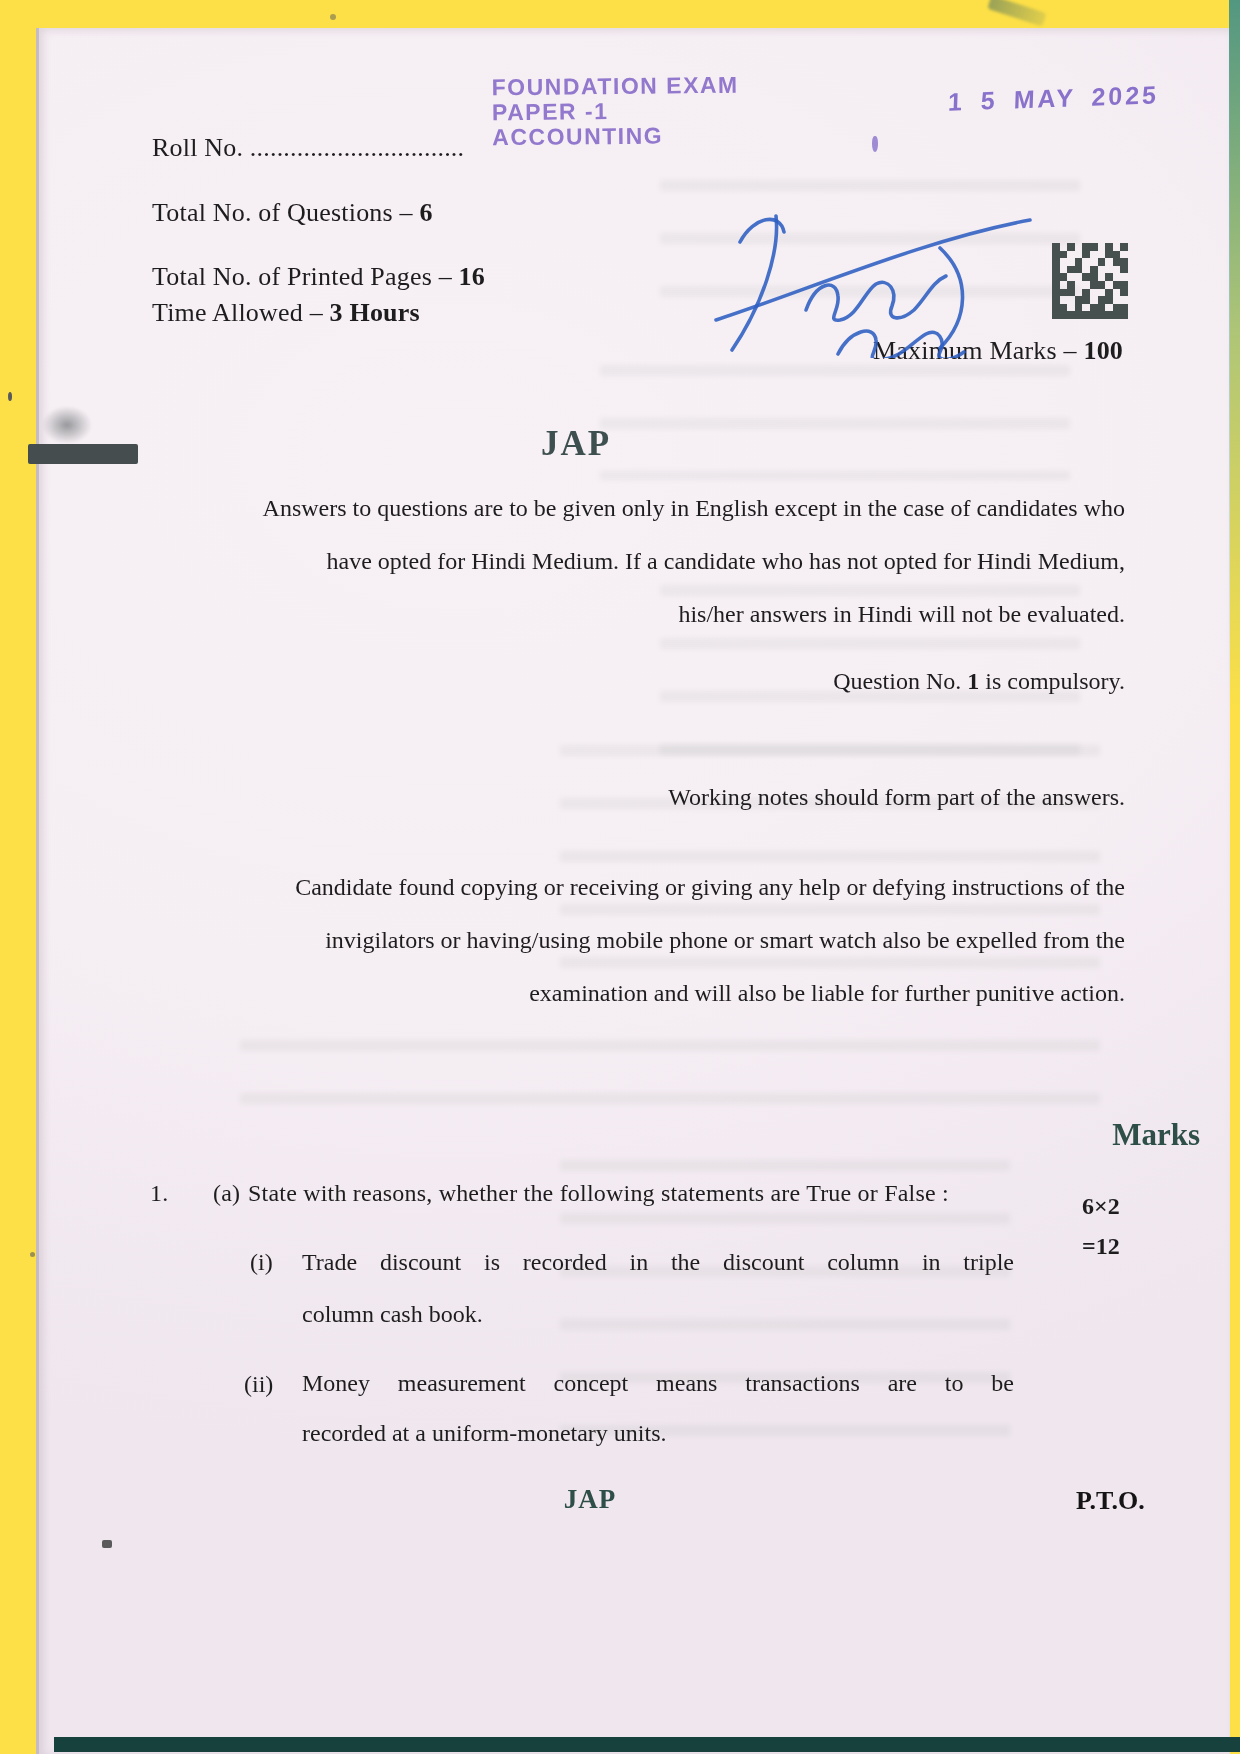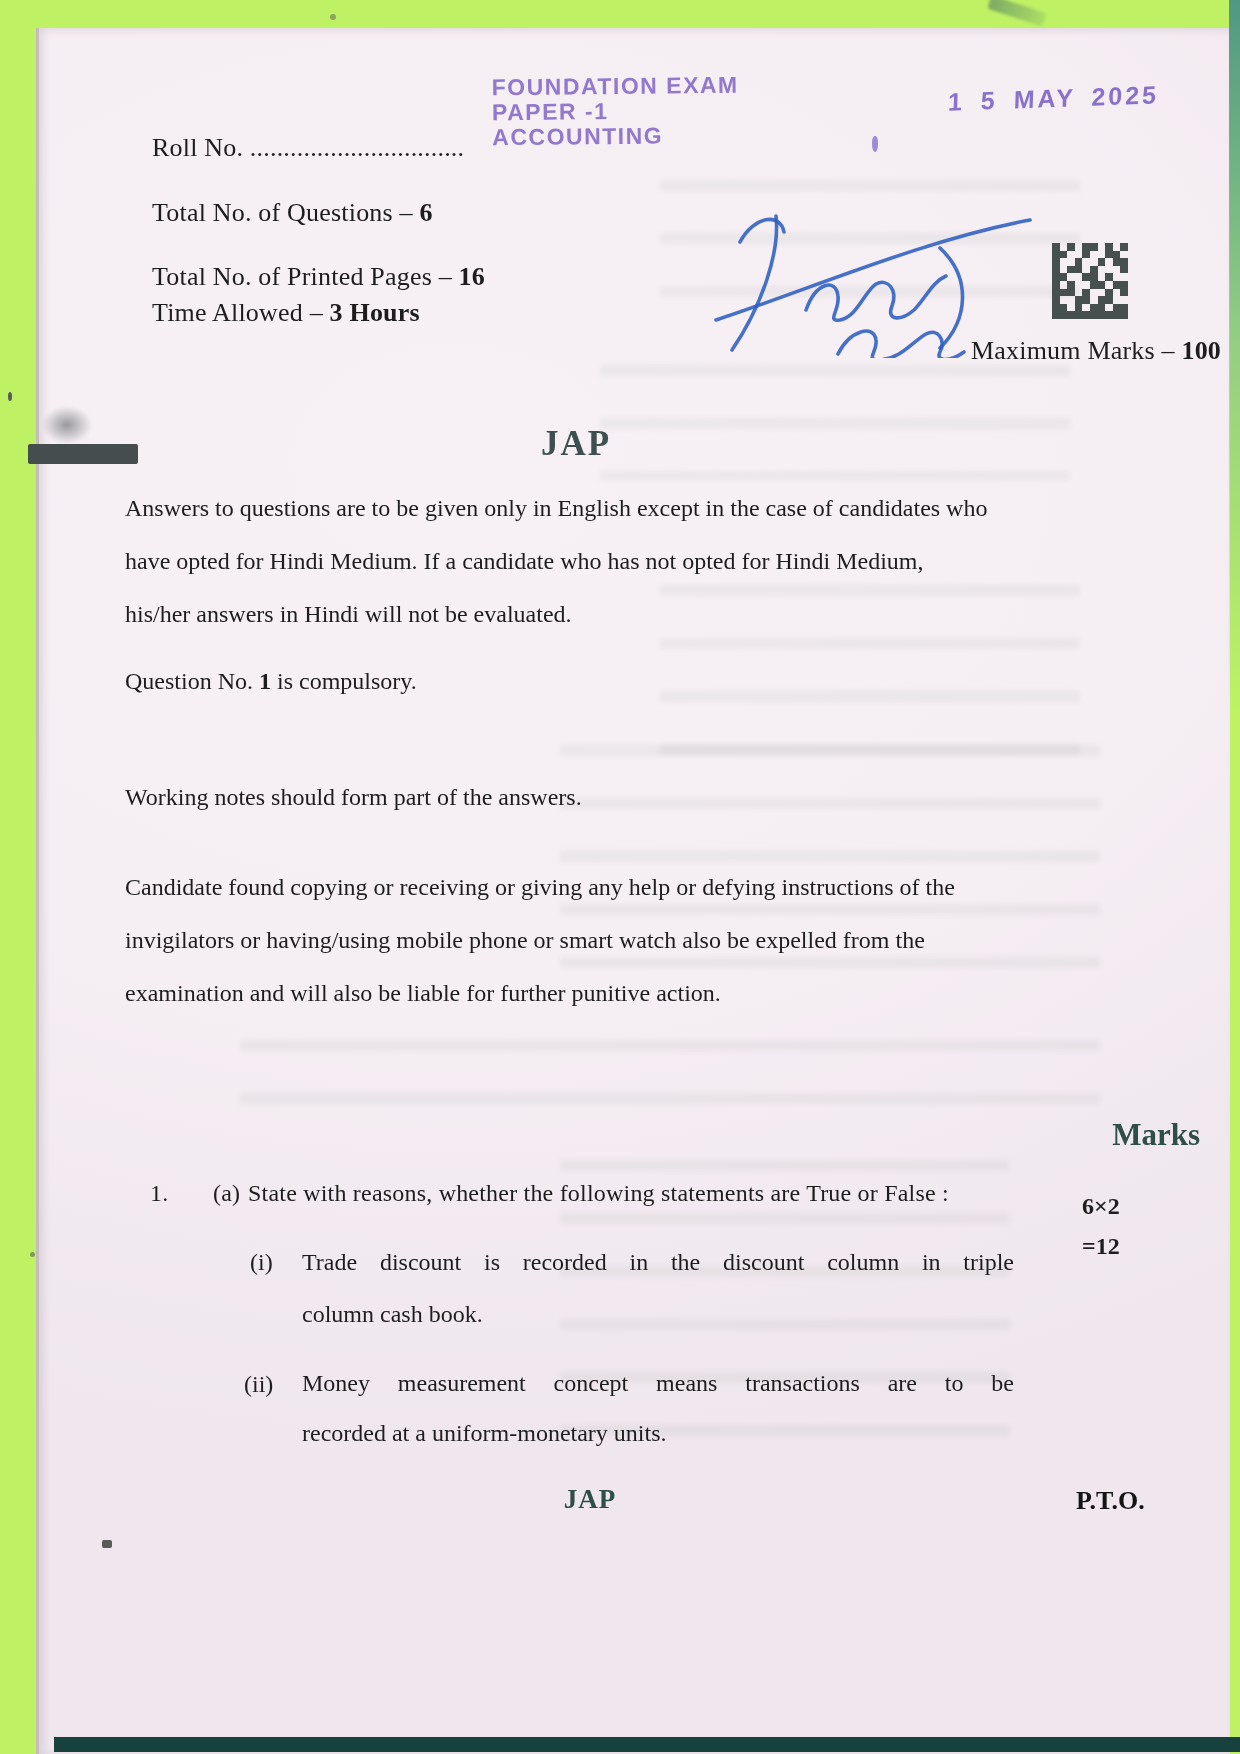--- a/index.html
+++ b/index.html
@@ -2,32 +2,32 @@
 <html style="--stamp_purple: #8a6fca; --date_purple: #7b61c6; --signature_blue: #2d5ec1; --heading_green: #3d4f4e; --marks_green: #2e4f47; --teal_edge: #4a9384; --bottom_bar: #16413d; --ink: #1e1d1e; --paper: #f5eef3;"><head>
 <meta charset="utf-8">
 <style>
   :root{
     --stamp_purple:#8a6fca; --date_purple:#7b61c6; --signature_blue:#2d5ec1;
     --heading_green:#3d4f4e; --marks_green:#2e4f47; --teal_edge:#4a9384;
     --bottom_bar:#16413d; --ink:#1e1d1e; --paper:#f5eef3;
   }
   html,body{margin:0;padding:0;}
   body{background:#f1efe9; font-family:"Liberation Serif", serif;}
-  .canvas{position:relative; width:1240px; height:1754px; overflow:hidden; background:#bef264;}
+  .canvas{position:relative; width:1240px; height:1754px; overflow:hidden; background:#fde047;}
   .paper{position:absolute; left:36px; top:28px; right:10px; bottom:0;
     background:radial-gradient(1400px 1000px at 35% 25%, #f7f1f6 0%, var(--paper) 55%, #efe6ee 100%);
     border-left:3px solid #c4bcc2; box-shadow:inset 4px 2px 8px rgba(120,100,115,.18);}
   
   .ghost{position:absolute; opacity:.5; filter:blur(2.5px); pointer-events:none;
     background:repeating-linear-gradient(to bottom, rgba(104,118,108,.15) 0 11px, rgba(104,118,108,0) 11px 53px);}
   
   .t{position:absolute; color:var(--ink); font-size:24px; letter-spacing:.2px; white-space:nowrap;}
   .b{font-weight:bold;}
   .info{font-size:26px;}
-  .centerblock,.centerline{position:absolute; left:125px; width:1000px; text-align:left; color:var(--ink); font-size:24px; white-space:nowrap;}
+  .centerblock,.centerline{position:absolute; left:125px; width:1000px; text-align:right; color:var(--ink); font-size:24px; white-space:nowrap;}
   .centerblock div{line-height:53px;}
   .jap-top{position:absolute; left:36px; width:1080px; top:424px; text-align:center;
     font-weight:bold; font-size:35px; letter-spacing:2px; color:var(--heading_green);}
   .marks-head{position:absolute; left:1100px; width:100px; top:1117px; text-align:right;
     font-weight:bold; font-size:31px; color:var(--marks_green);}
   .qcol{position:absolute; left:302px; width:712px; font-size:24px; color:var(--ink); line-height:52px;}
   .qcol .jl{text-align:justify; text-align-last:justify;}
   .item-label{position:absolute; font-size:24px; color:var(--ink); line-height:52px;}
   .qmarks{position:absolute; left:1082px; top:1186px; font-weight:bold; font-size:24px; line-height:40px; color:var(--ink);}
   .jap-bottom{position:absolute; left:36px; width:1108px; top:1484px; text-align:center;
@@ -74,21 +74,21 @@
     <div>PAPER -1</div>
     <div>ACCOUNTING</div>
   </div>
   <div class="datestamp">1 5 MAY 2025</div>
   <div class="ink-drip"></div>
 
   <div class="t info" style="left:152px; top:133px;">Roll No. ................................</div>
   <div class="t info" style="left:152px; top:198px;"><span>Total No. of Questions – </span><span class="b">6</span></div>
   <div class="t info" style="left:152px; top:262px;"><span>Total No. of Printed Pages – </span><span class="b">16</span></div>
   <div class="t info" style="left:152px; top:298px;"><span>Time Allowed – </span><span class="b">3 Hours</span></div>
-  <div class="t info" style="left:923px; top:336px;padding-left:48px;"><span>Maximum Marks – </span><span class="b">100</span></div>
+  <div class="t info" style="left:825px; top:336px;padding-left:48px;"><span>Maximum Marks – </span><span class="b">100</span></div>
 
   <svg class="signature" width="370" height="160" viewBox="0 0 370 160">
     <path d="M28,122 C120,92 235,42 342,22"></path>
     <path d="M88,18 C92,54 74,108 44,152"></path>
     <path d="M52,44 C66,18 92,14 96,34"></path>
     <path d="M118,112 C128,84 148,80 150,98 C152,112 138,124 152,122 C170,118 176,94 188,86 C200,80 210,92 204,108 C198,122 212,124 226,112 C238,100 244,84 258,78"></path>
     <path d="M150,156 C162,132 186,126 188,142 C190,154 176,162 192,162 C214,160 224,144 238,136 C250,130 258,142 252,154 C247,164 262,164 276,154"></path>
     <path d="M252,50 C284,80 280,122 252,150"></path>
   </svg>
 

